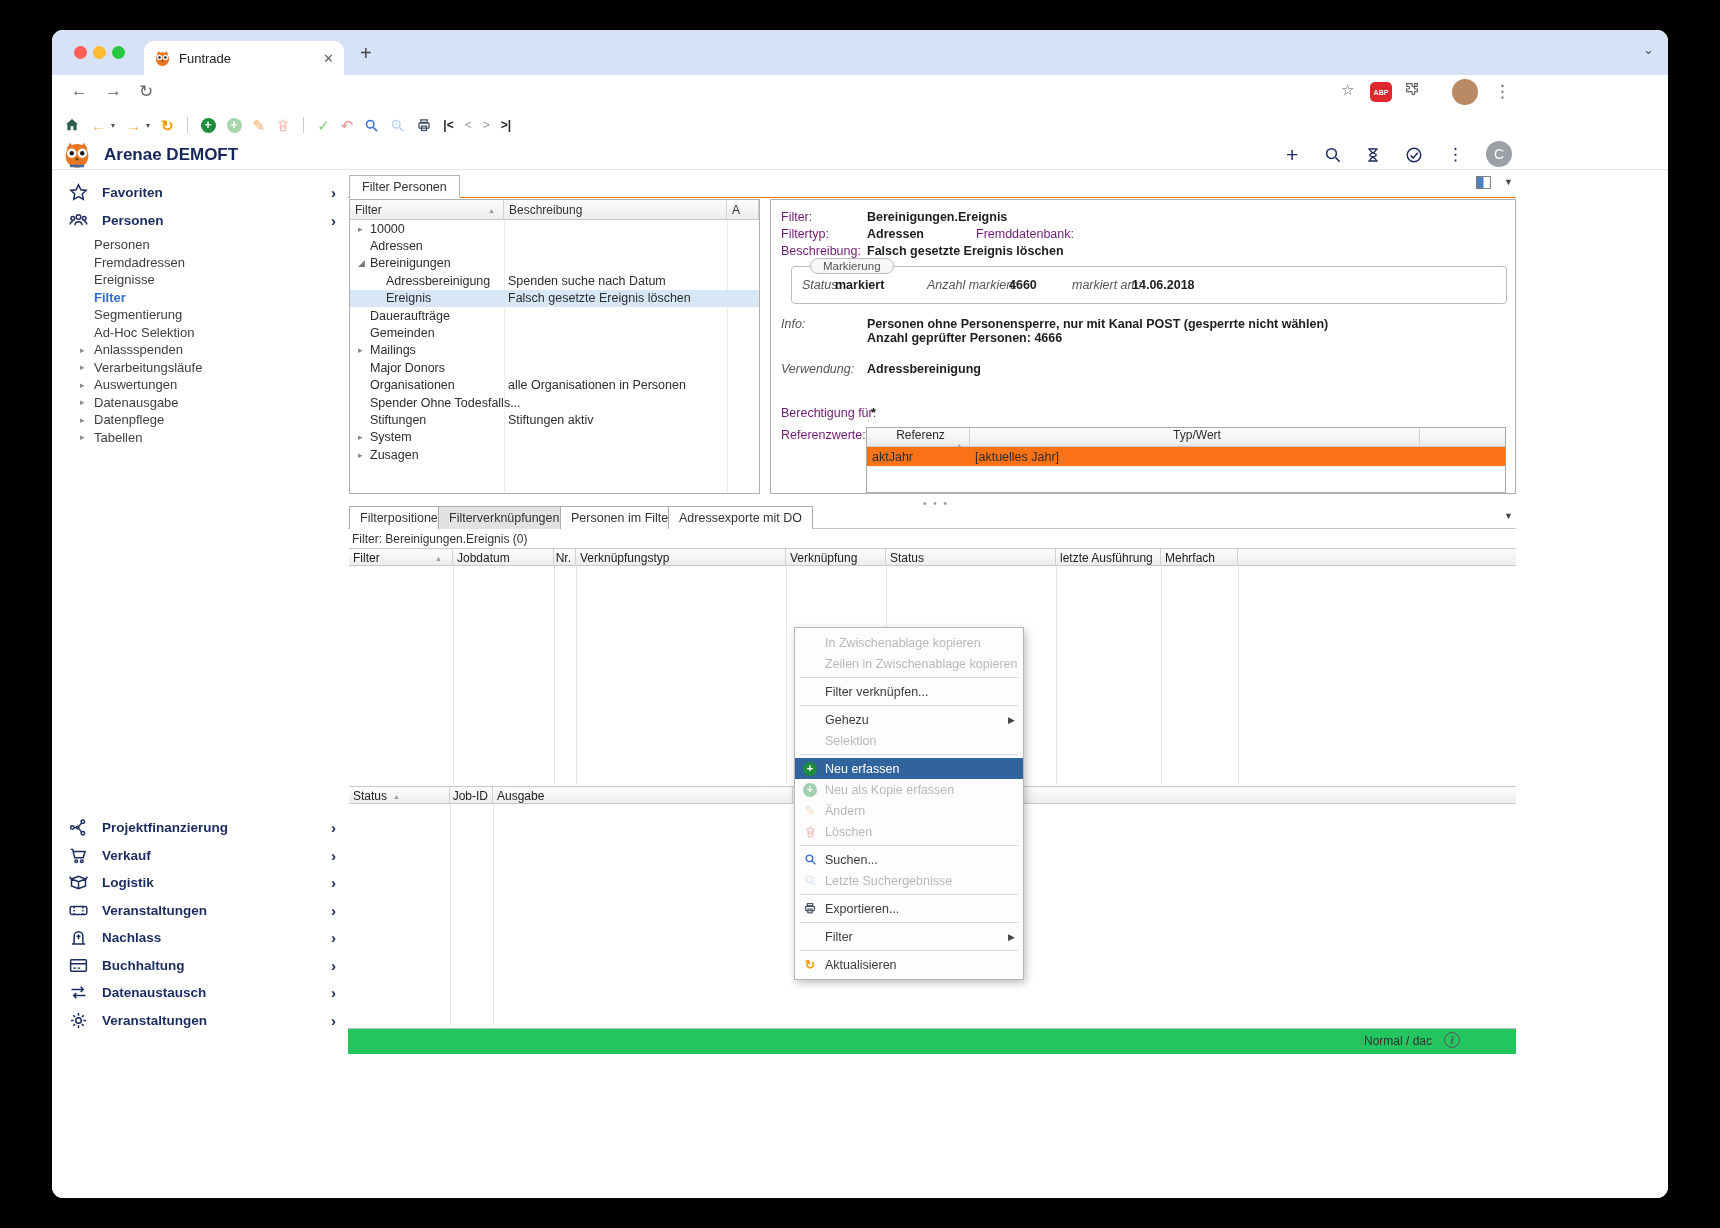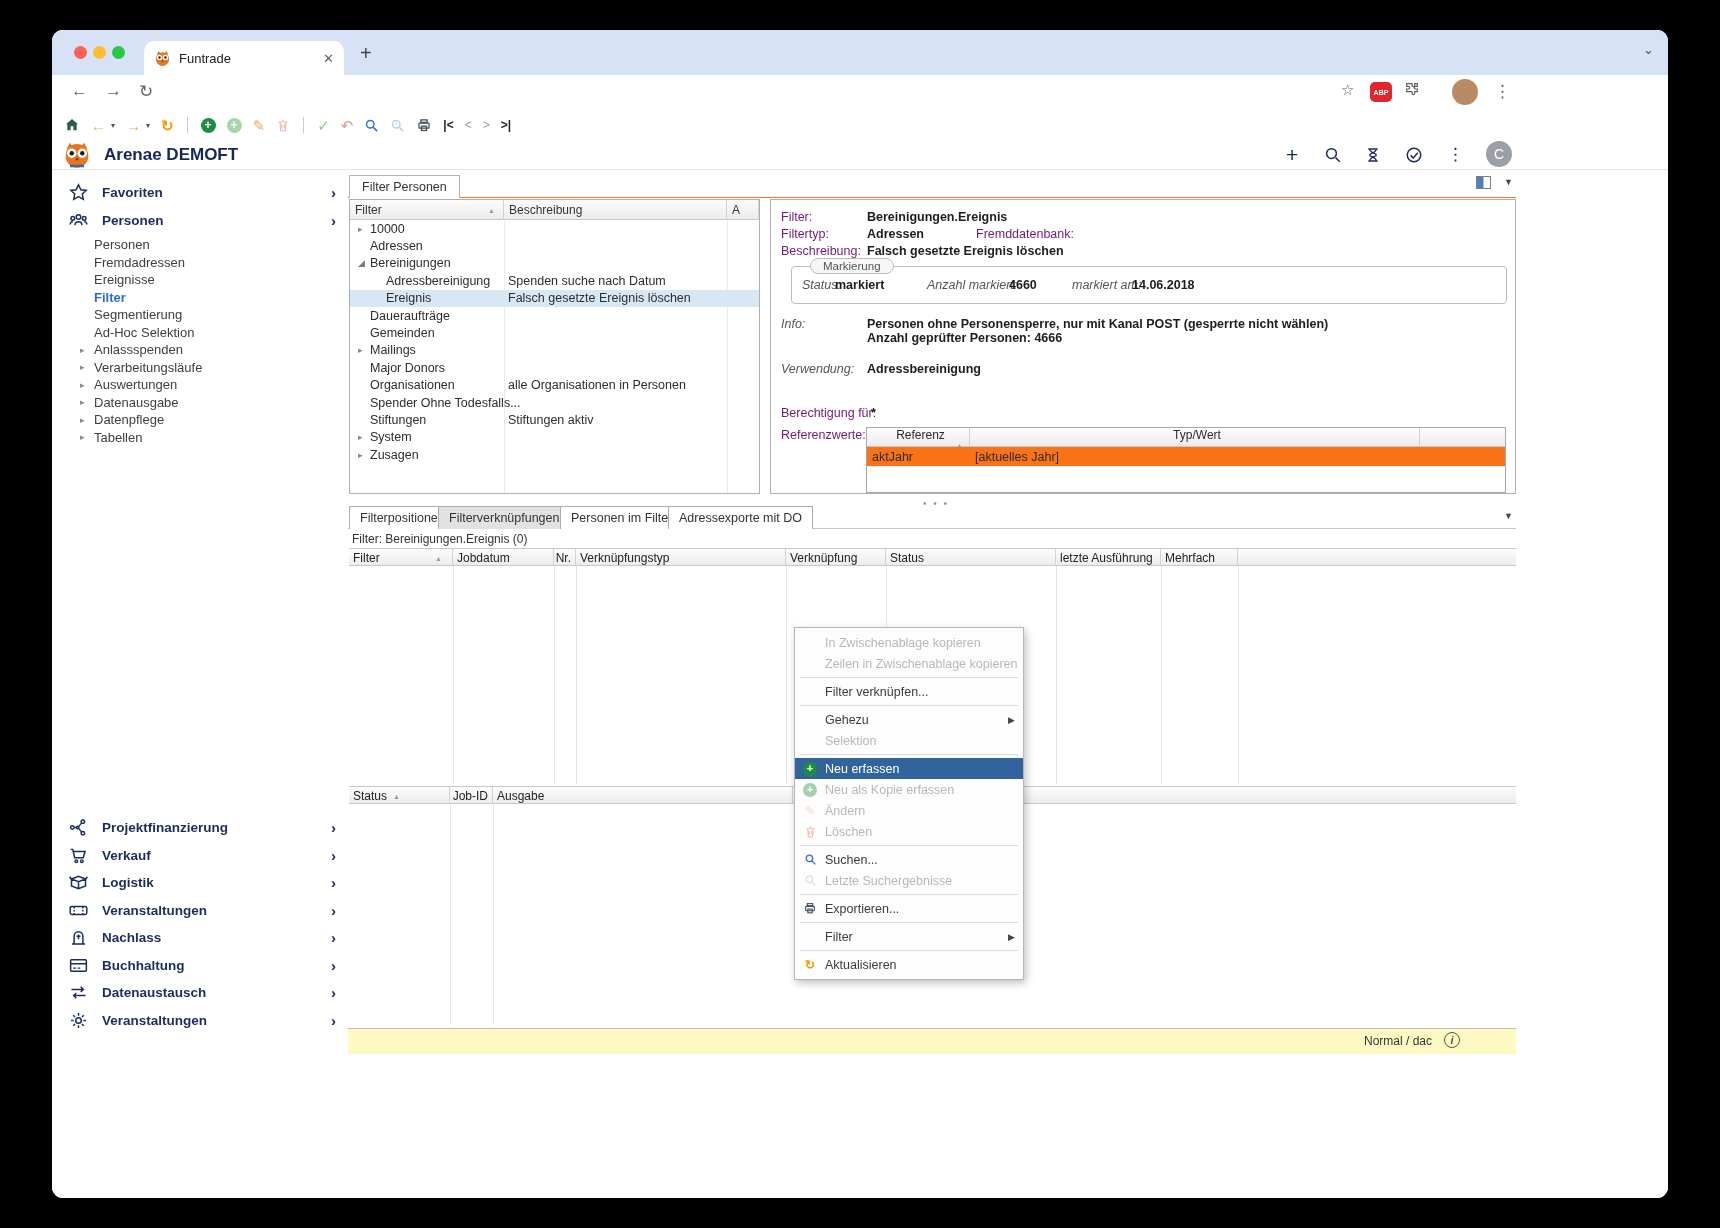--- a/index.html
+++ b/index.html
@@ -95,21 +95,21 @@
   .low-tabs{position:absolute;left:0;top:336px;width:1168px;height:23px;border-bottom:1px solid #c5c5c5;}
   .ltab{position:absolute;top:0;height:23px;border:1px solid #adadad;border-bottom:none;background:#fff;
     display:flex;align-items:center;padding:0 10px;font-size:12.5px;color:#333;white-space:nowrap;}
   .ltab.active{background:#e2e2e2;}
   .caption{position:absolute;left:4px;top:362px;font-size:12px;color:#333;}
   .gtable{position:absolute;left:1px;width:1167px;background:#fff;}
   .ghead{position:relative;height:18px;background:linear-gradient(#fdfdfd,#ececec);border-top:1px solid #c9c9c9;border-bottom:1px solid #c9c9c9;}
   .ghead .hc{position:absolute;top:0;height:18px;display:flex;align-items:center;padding:0 4px;font-size:12px;color:#222;border-right:1px solid #d2d2d2;white-space:nowrap;}
   .gbody{position:relative;background:#fff;}
   .gbody .vl{position:absolute;top:0;bottom:0;width:1px;background:#e6e6e6;}
-  .statusbar{position:absolute;left:0;top:858px;width:1168px;height:26px;border-top:1px solid #bdbdbd;background:#fef9c3;}
+  .statusbar{position:absolute;left:0;top:858px;width:1168px;height:26px;border-top:1px solid #bdbdbd;background:#22c55e;}
   .statusbar .txt{position:absolute;right:84px;top:5px;font-size:12px;color:#333;}
   .info-ic{position:absolute;right:56px;top:3px;width:16px;height:16px;border:1.5px solid #555;border-radius:50%;
     color:#555;font-size:11px;display:flex;align-items:center;justify-content:center;font-style:italic;font-weight:bold;}
   
   .cmenu{position:absolute;left:742px;top:597px;width:230px;background:#fdfdfd;border:1px solid #b6b6b6;
     box-shadow:2px 3px 8px rgba(0,0,0,.25);padding:4px 0;z-index:50;font-size:12.5px;color:#3c3c3c;}
   .mi{height:21px;display:flex;align-items:center;padding:0 8px 0 7px;gap:7px;}
   .mi .mic{width:16px;height:16px;display:inline-flex;align-items:center;justify-content:center;flex:none;}
   .mi .mlbl{white-space:nowrap;}
   .mi .sub{margin-left:auto;font-size:9px;color:#444;}

